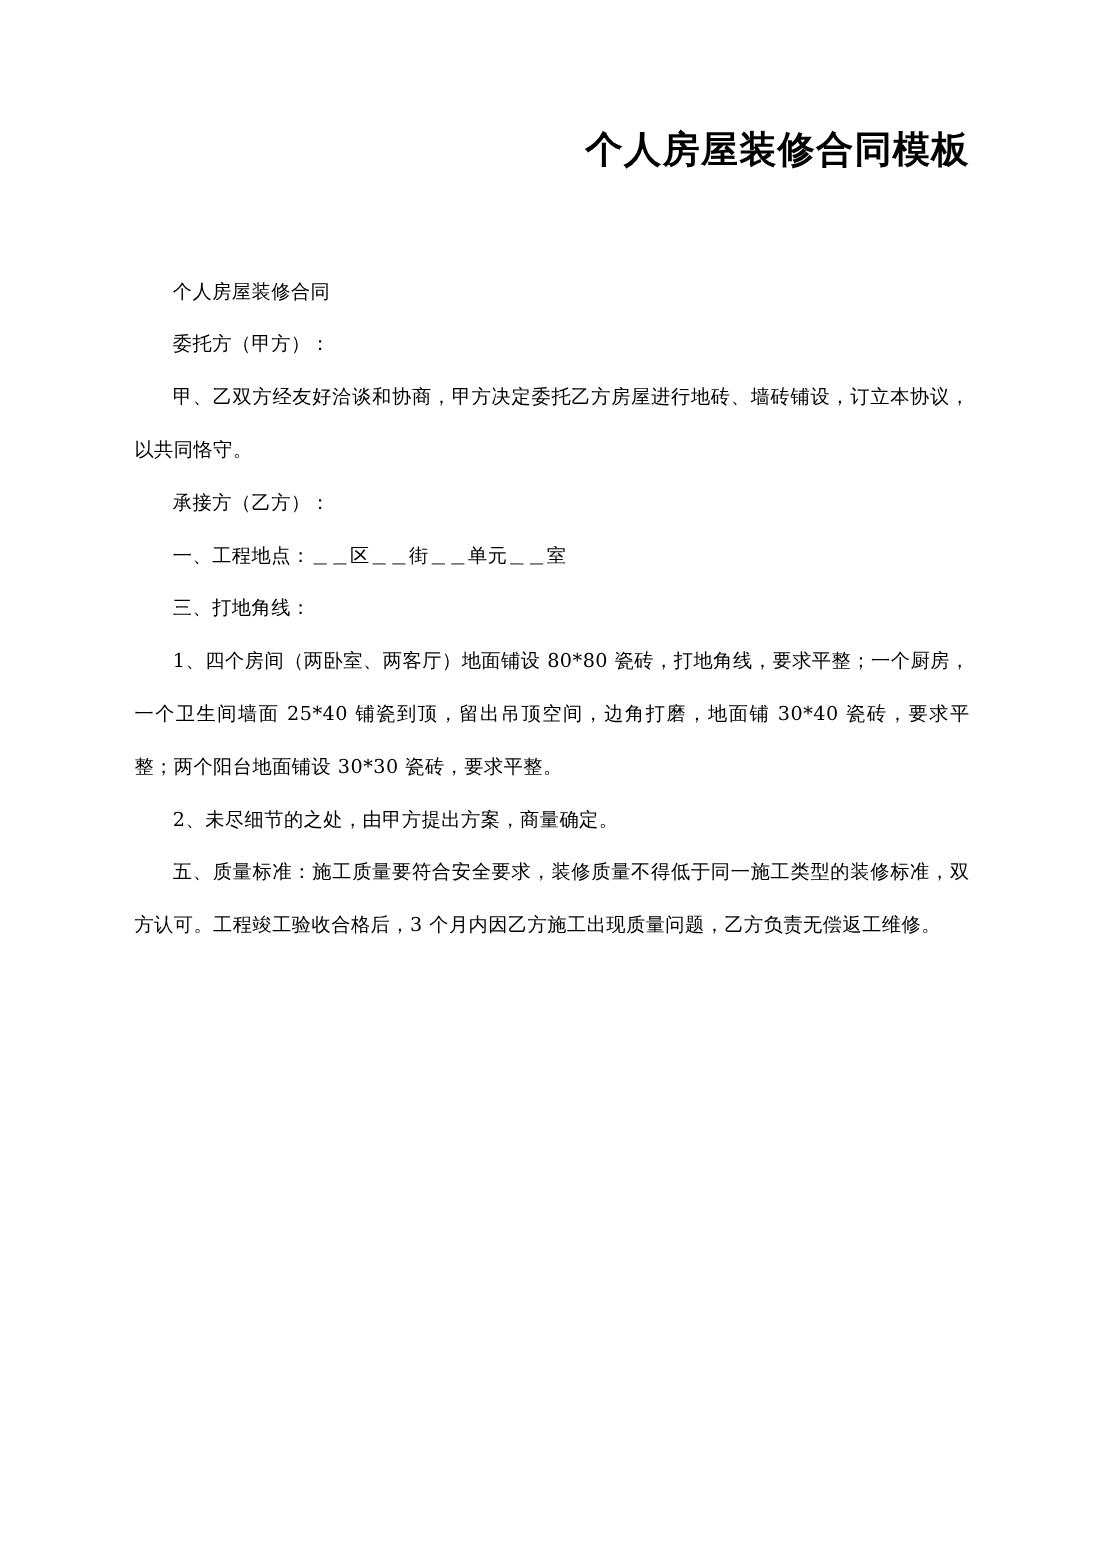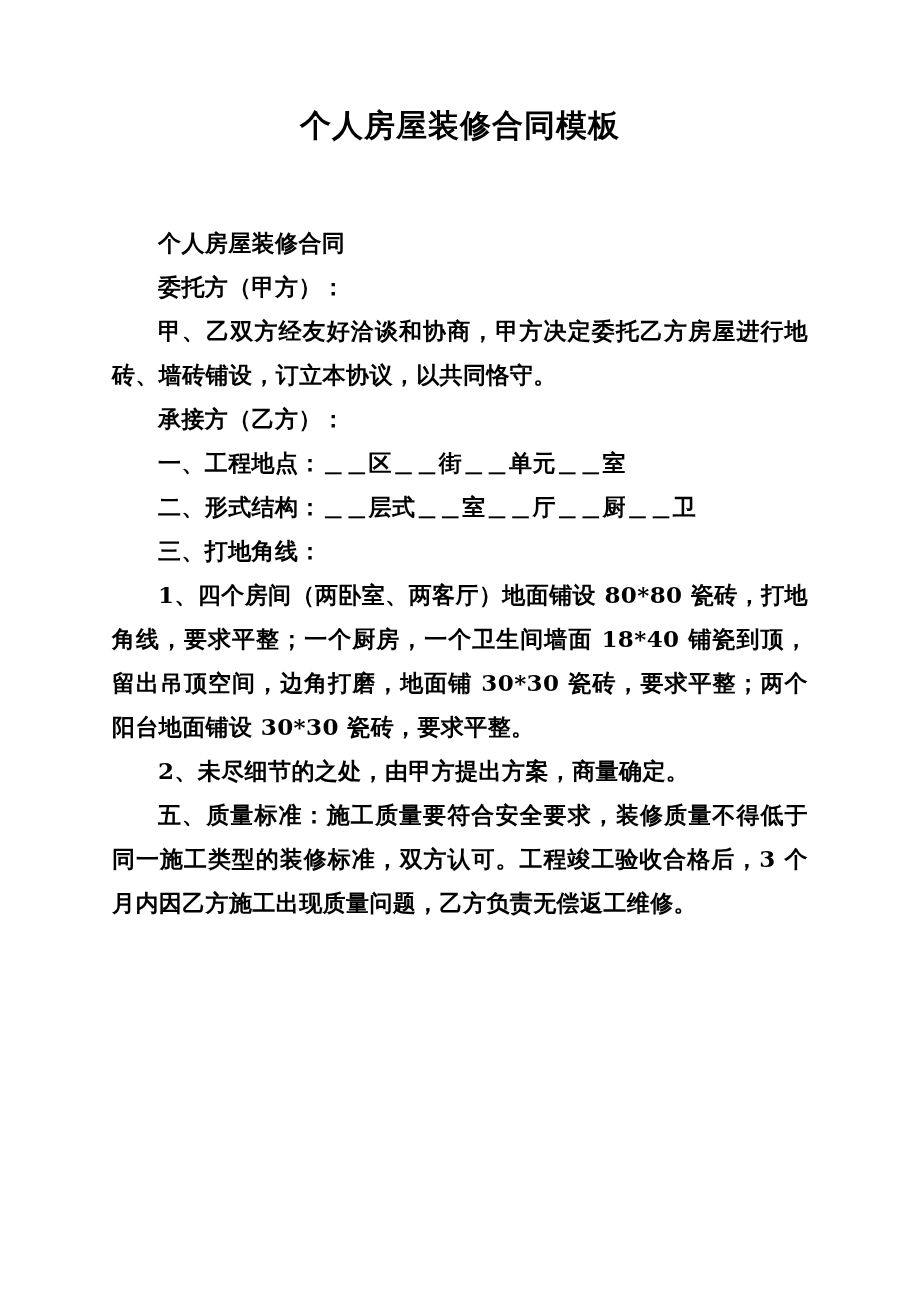--- a/index.html
+++ b/index.html
@@ -15,52 +15,50 @@
     overflow: hidden;
   }
   .page {
     width: 920px;
     height: 1302px;
     box-sizing: border-box;
     padding: 0 112px;
     position: relative;
   }
   .doc-title {
-    text-align: center;
+    text-align: right;
     font-size: 31px;
     font-weight: bold;
     letter-spacing: 1px;
     margin-top: 104px;
     margin-bottom: 0;
     line-height: 1.4;
     font-family: "DejaVu Sans", "Liberation Sans", sans-serif;
   }
   .body-block {
     margin-top: 74px;
   }
   p.para {
-    font-size: 23px;
+    font-size: 16px;
     line-height: 44px;
     margin: 0;
     text-align: justify;
     text-indent: 2em;
     letter-spacing: 0.4px;
-    font-weight: bold;
   }
 </style>
 </head>
 <body>
 
 <div class="page">
   <h1 class="doc-title">个人房屋装修合同模板</h1>
   <div class="body-block">
     <p class="para">个人房屋装修合同</p>
     <p class="para">委托方（甲方）：</p>
     <p class="para">甲、乙双方经友好洽谈和协商，甲方决定委托乙方房屋进行地砖、墙砖铺设，订立本协议，以共同恪守。</p>
     <p class="para">承接方（乙方）：</p>
     <p class="para">一、工程地点：＿＿区＿＿街＿＿单元＿＿室</p>
-    <p class="para">二、形式结构：＿＿层式＿＿室＿＿厅＿＿厨＿＿卫</p>
     <p class="para">三、打地角线：</p>
-    <p class="para">1、四个房间（两卧室、两客厅）地面铺设 80*80 瓷砖，打地角线，要求平整；一个厨房，一个卫生间墙面 18*40 铺瓷到顶，留出吊顶空间，边角打磨，地面铺 30*30 瓷砖，要求平整；两个阳台地面铺设 30*30 瓷砖，要求平整。</p>
+    <p class="para">1、四个房间（两卧室、两客厅）地面铺设 80*80 瓷砖，打地角线，要求平整；一个厨房，一个卫生间墙面 25*40 铺瓷到顶，留出吊顶空间，边角打磨，地面铺 30*40 瓷砖，要求平整；两个阳台地面铺设 30*30 瓷砖，要求平整。</p>
     <p class="para">2、未尽细节的之处，由甲方提出方案，商量确定。</p>
     <p class="para">五、质量标准：施工质量要符合安全要求，装修质量不得低于同一施工类型的装修标准，双方认可。工程竣工验收合格后，3 个月内因乙方施工出现质量问题，乙方负责无偿返工维修。</p>
   </div>
 </div>
 
 </body></html>

